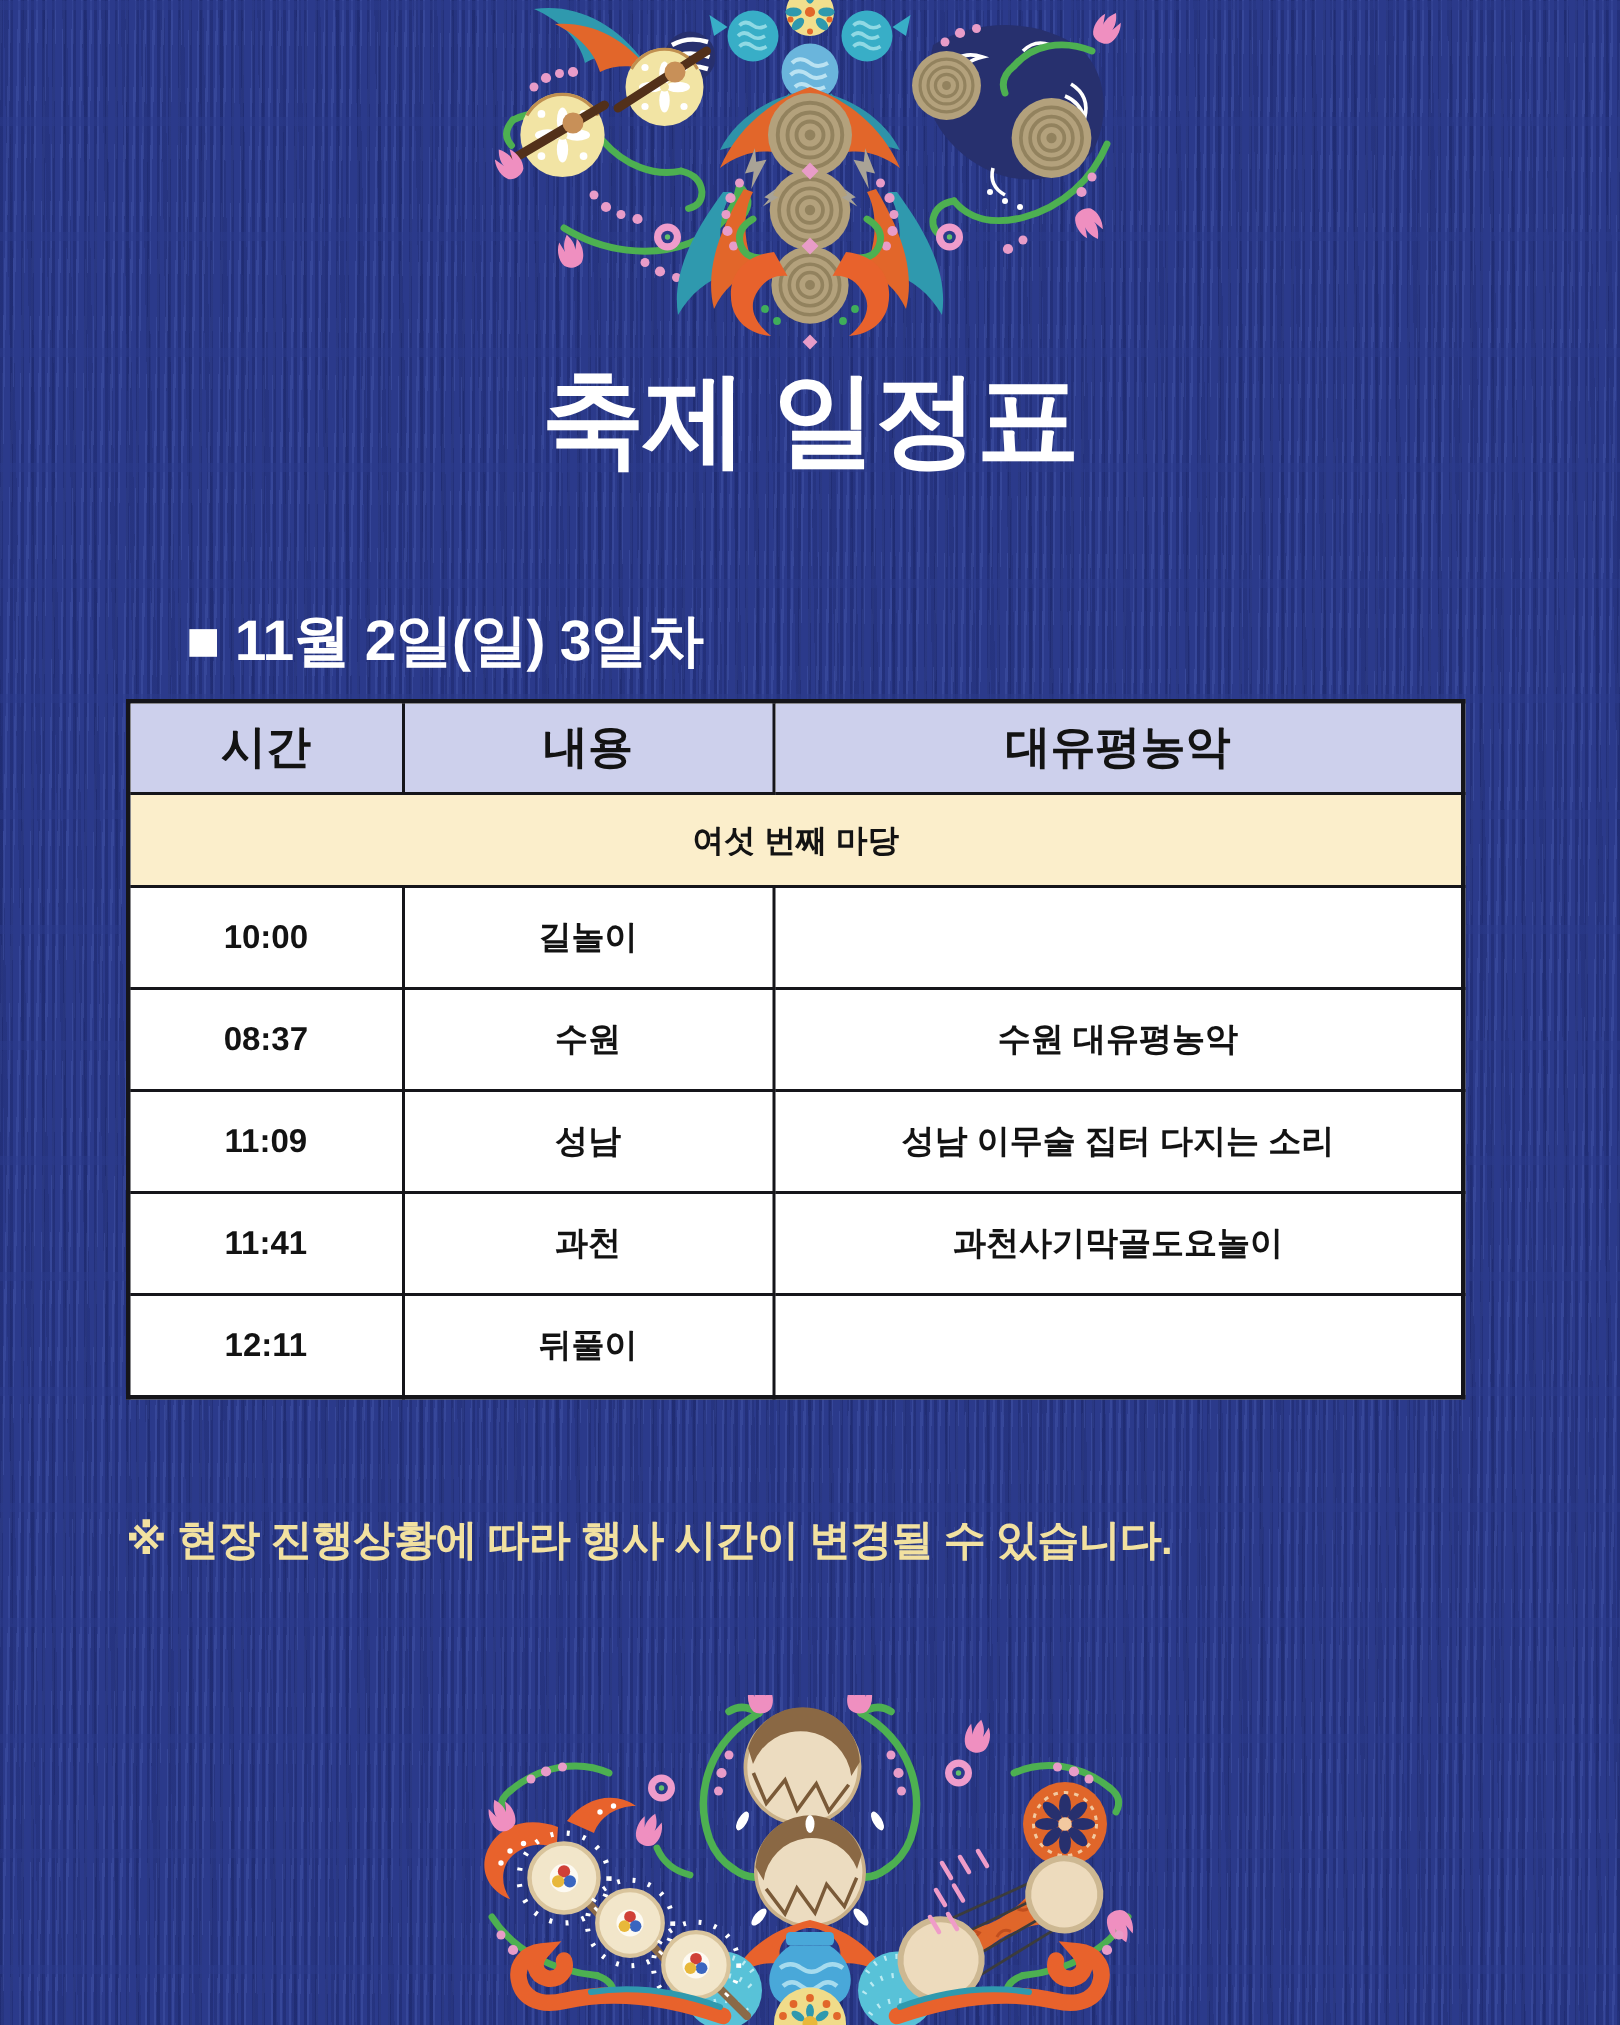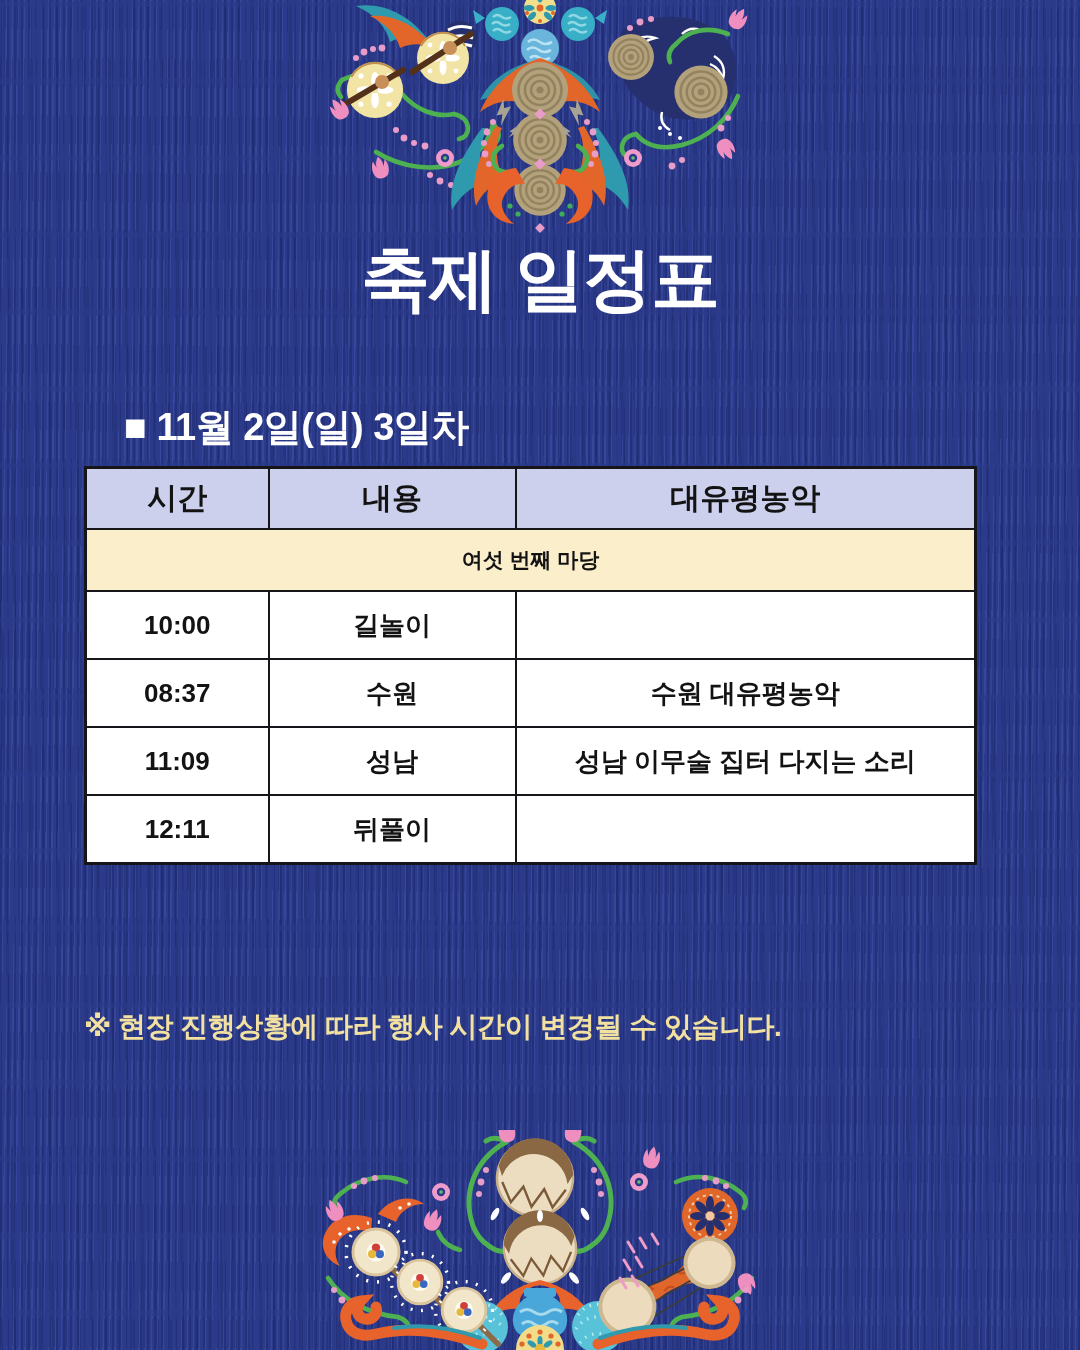--- a/index.html
+++ b/index.html
@@ -28,21 +28,21 @@
     position:absolute;top:466px;left:84px;width:890px;
     border-collapse:collapse;table-layout:fixed;background:#ffffff;
     border:3px solid #15151a;
   }
   table.schedule th,table.schedule td{
     border:2px solid #15151a;text-align:center;vertical-align:middle;
     color:#131313;padding:0;overflow:hidden;white-space:nowrap;
   }
   table.schedule thead th{background:#cdd0ec;height:59px;font-size:30px;font-weight:700;}
   table.schedule tr.band td{background:#fbeecb;height:60px;font-size:21px;font-weight:700;}
-  table.schedule tr.data td{background:#ffffff;height:66px;font-size:26px;font-weight:600;}
+  table.schedule tr.data td{background:#ffffff;height:66px;font-size:22px;font-weight:600;}
   .footnote{
     position:absolute;top:1008px;left:84px;color:#f2e1a0;
     font-size:28px;font-weight:700;letter-spacing:-0.5px;
   }
 </style>
 </head>
 <body>
 
 <div class="canvas">
 
@@ -287,20 +287,25 @@
         <td>08:37</td>
         <td>수원</td>
         <td>수원 대유평농악</td>
       </tr>
       <tr class="data">
         <td>11:09</td>
         <td>성남</td>
         <td>성남 이무술 집터 다지는 소리</td>
       </tr>
       <tr class="data">
+        <td>11:41</td>
+        <td>과천</td>
+        <td>과천사기막골도요놀이</td>
+      </tr>
+      <tr class="data">
         <td>12:11</td>
         <td>뒤풀이</td>
         <td></td>
       </tr>
     </tbody>
   </table>
 
   <div class="footnote">※ 현장 진행상황에 따라 행사 시간이 변경될 수 있습니다.</div>
 
   <svg class="ornament bottom" viewBox="0 0 460 220">

